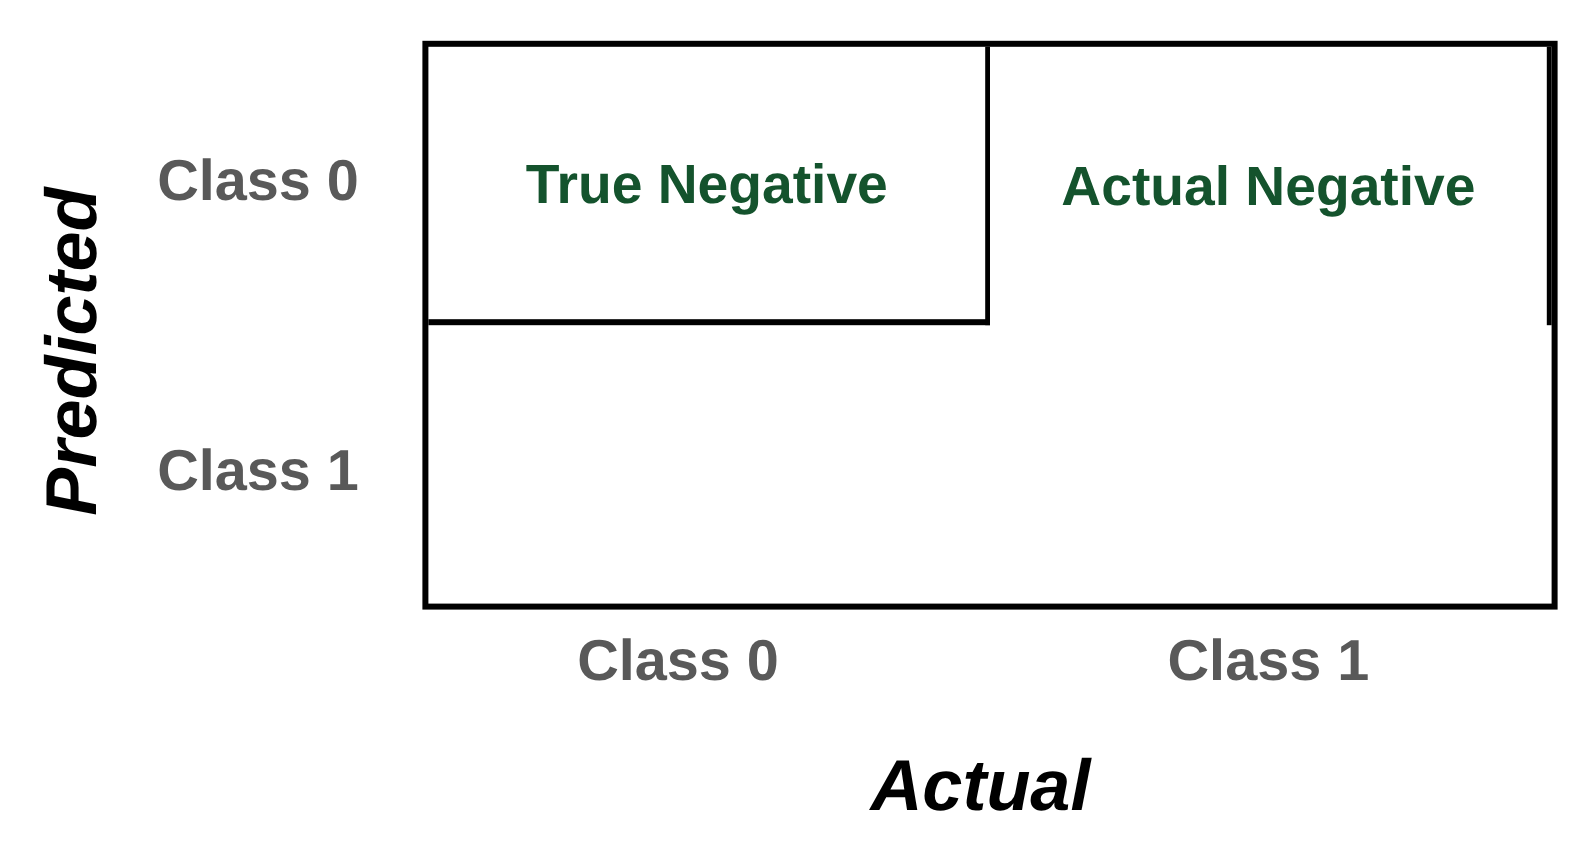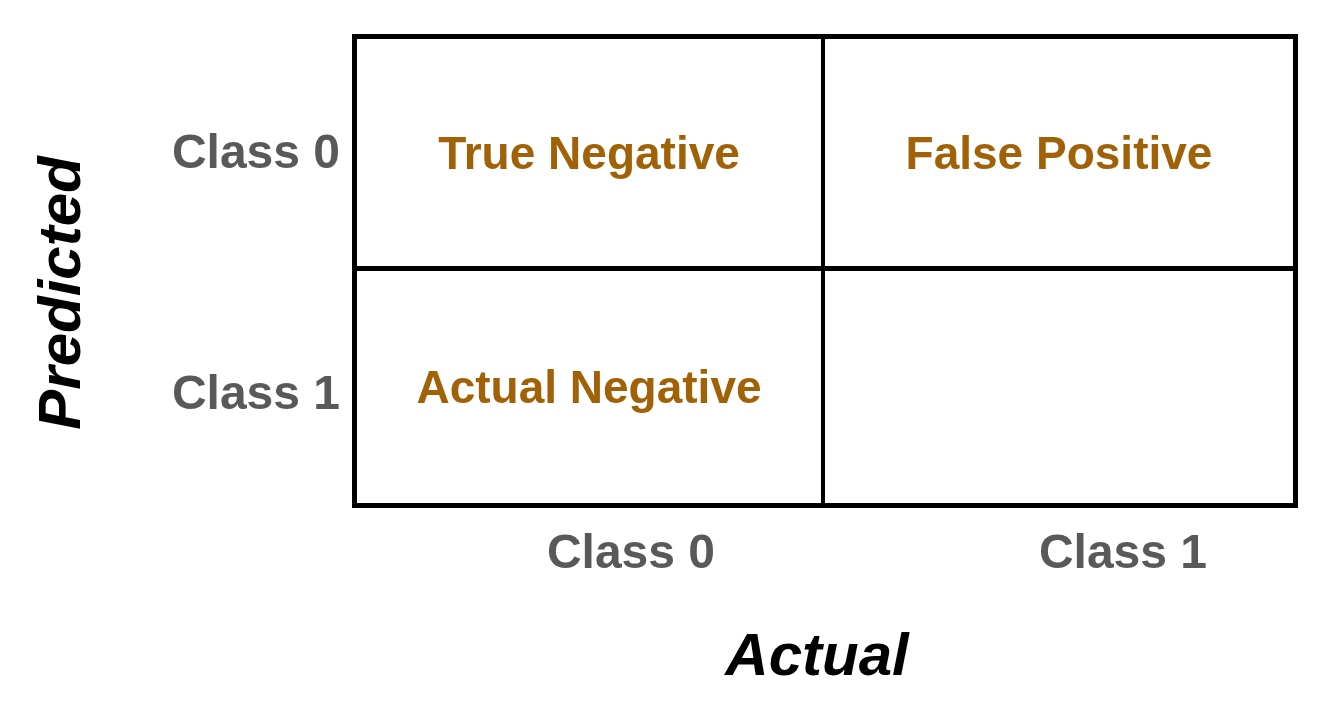--- a/index.html
+++ b/index.html
@@ -29,34 +29,34 @@
     grid-template-columns: 1fr 1fr;
     grid-template-rows: 1fr 1fr;
     background: #ffffff;
   }
   .cell {
     display: flex;
     align-items: center;
     justify-content: center;
     font-size: 46px;
     font-weight: bold;
-    color: #a16207;
+    color: #14532d;
     box-sizing: border-box;
     white-space: nowrap;
   }
   .cell.inner-right  { border-right: 4px solid #000000; }
   .cell.inner-bottom { border-bottom: 5px solid #000000; }
 
   
   .row-label, .col-label {
     position: absolute;
     color: #595959;
     font-weight: bold;
     font-size: 48px;
-    text-align: right;
+    text-align: center;
     line-height: 60px;
     white-space: nowrap;
   }
   .row-label { width: 250px; height: 60px; left: 90px; }
   .row-label.row-0 { top: 122px; }
   .row-label.row-1 { top: 363px; }
   .col-label { width: 300px; height: 60px; top: 522px; }
   .col-label.col-0 { left: 415px; }
   .col-label.col-1 { left: 907px; }
 
@@ -93,21 +93,20 @@
 <div class="canvas">
 
   <div class="axis-title y-axis-title">Predicted</div>
 
   <div class="row-label row-0">Class 0</div>
 
   <div class="row-label row-1">Class 1</div>
 
   <div class="grid">
     <div class="cell inner-right inner-bottom">True Negative</div>
-    <div class="cell inner-bottom">False Positive</div>
     <div class="cell inner-right">Actual Negative</div>
   </div>
 
   <div class="col-label col-0">Class 0</div>
 
   <div class="col-label col-1">Class 1</div>
 
   <div class="axis-title x-axis-title">Actual</div>
 
 </div>

